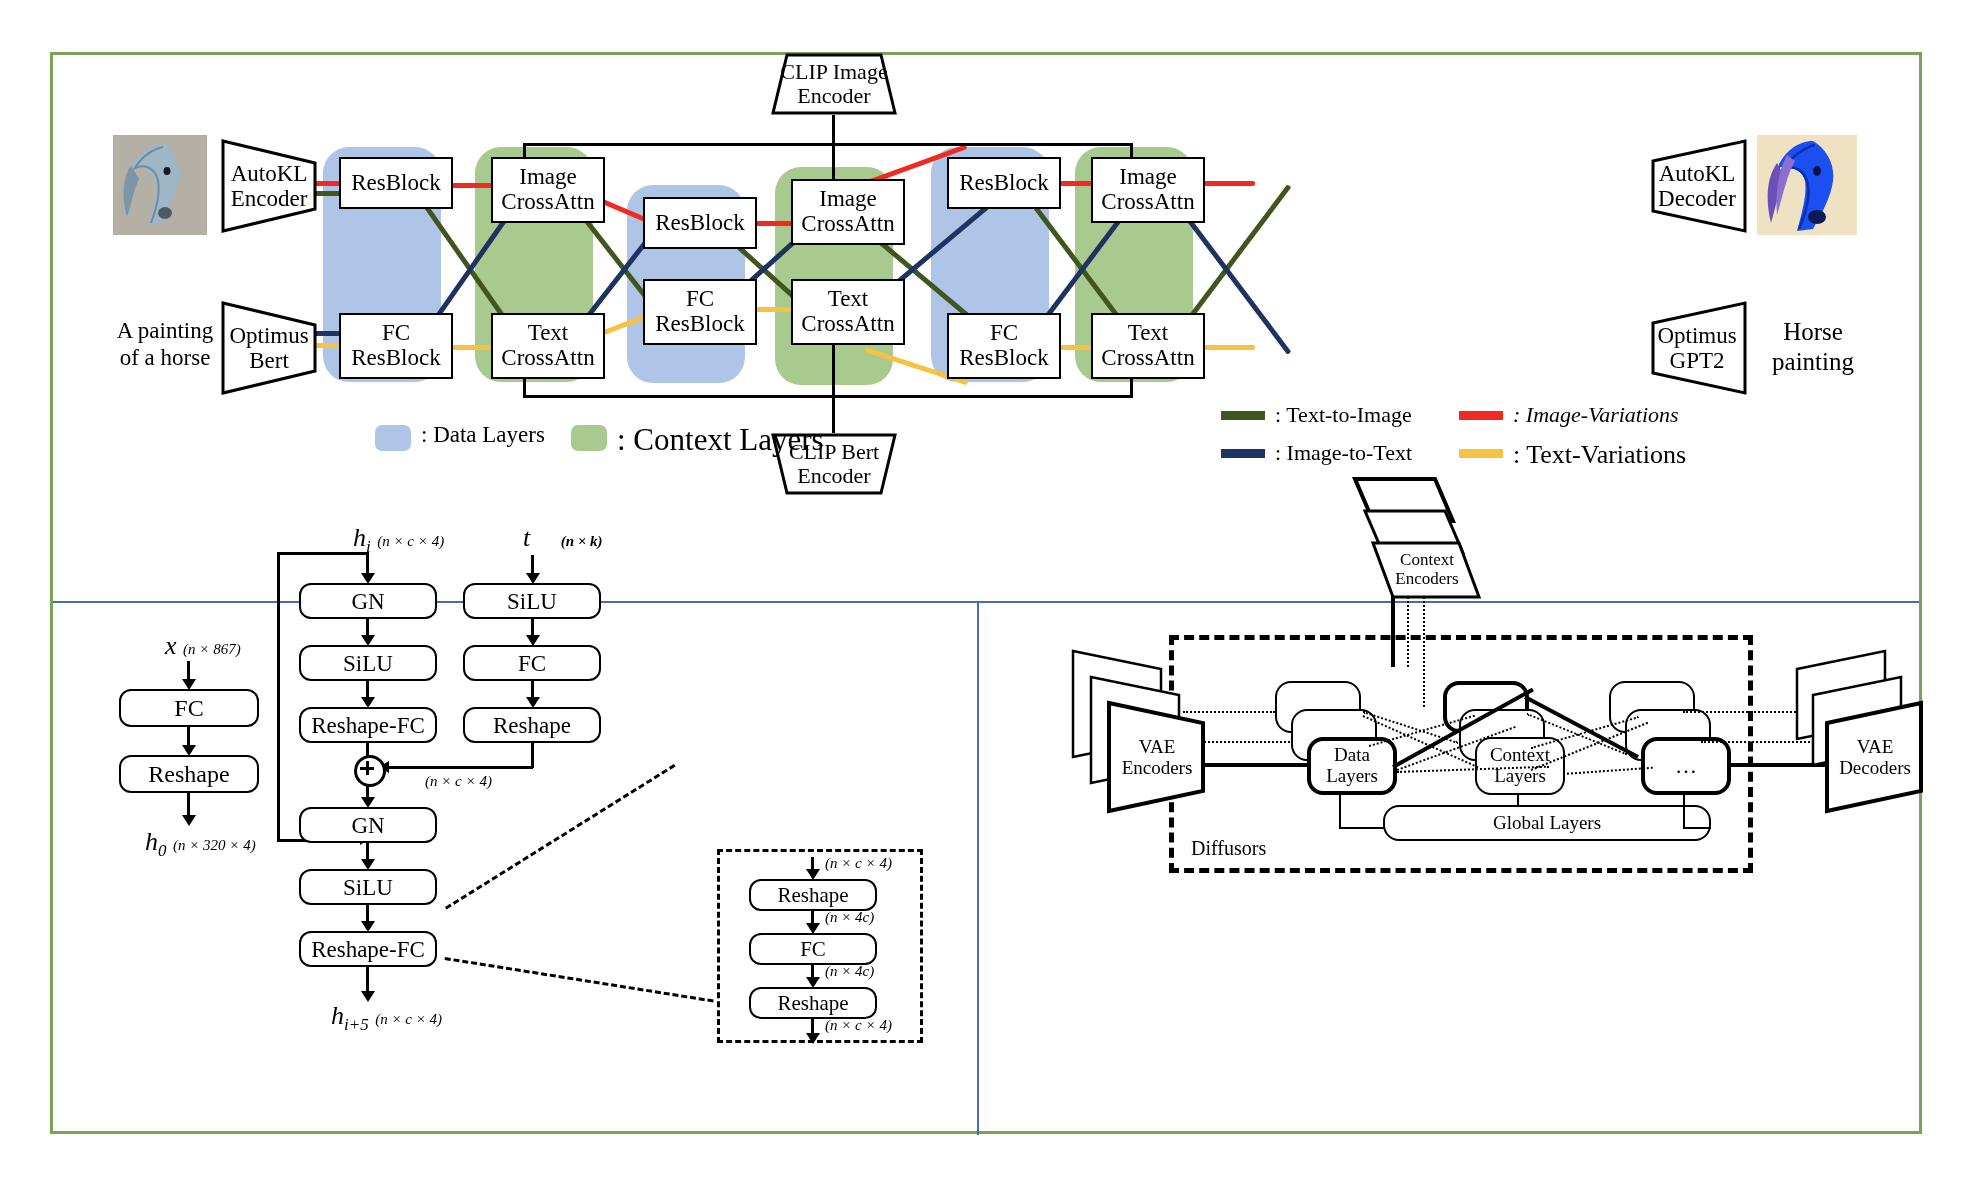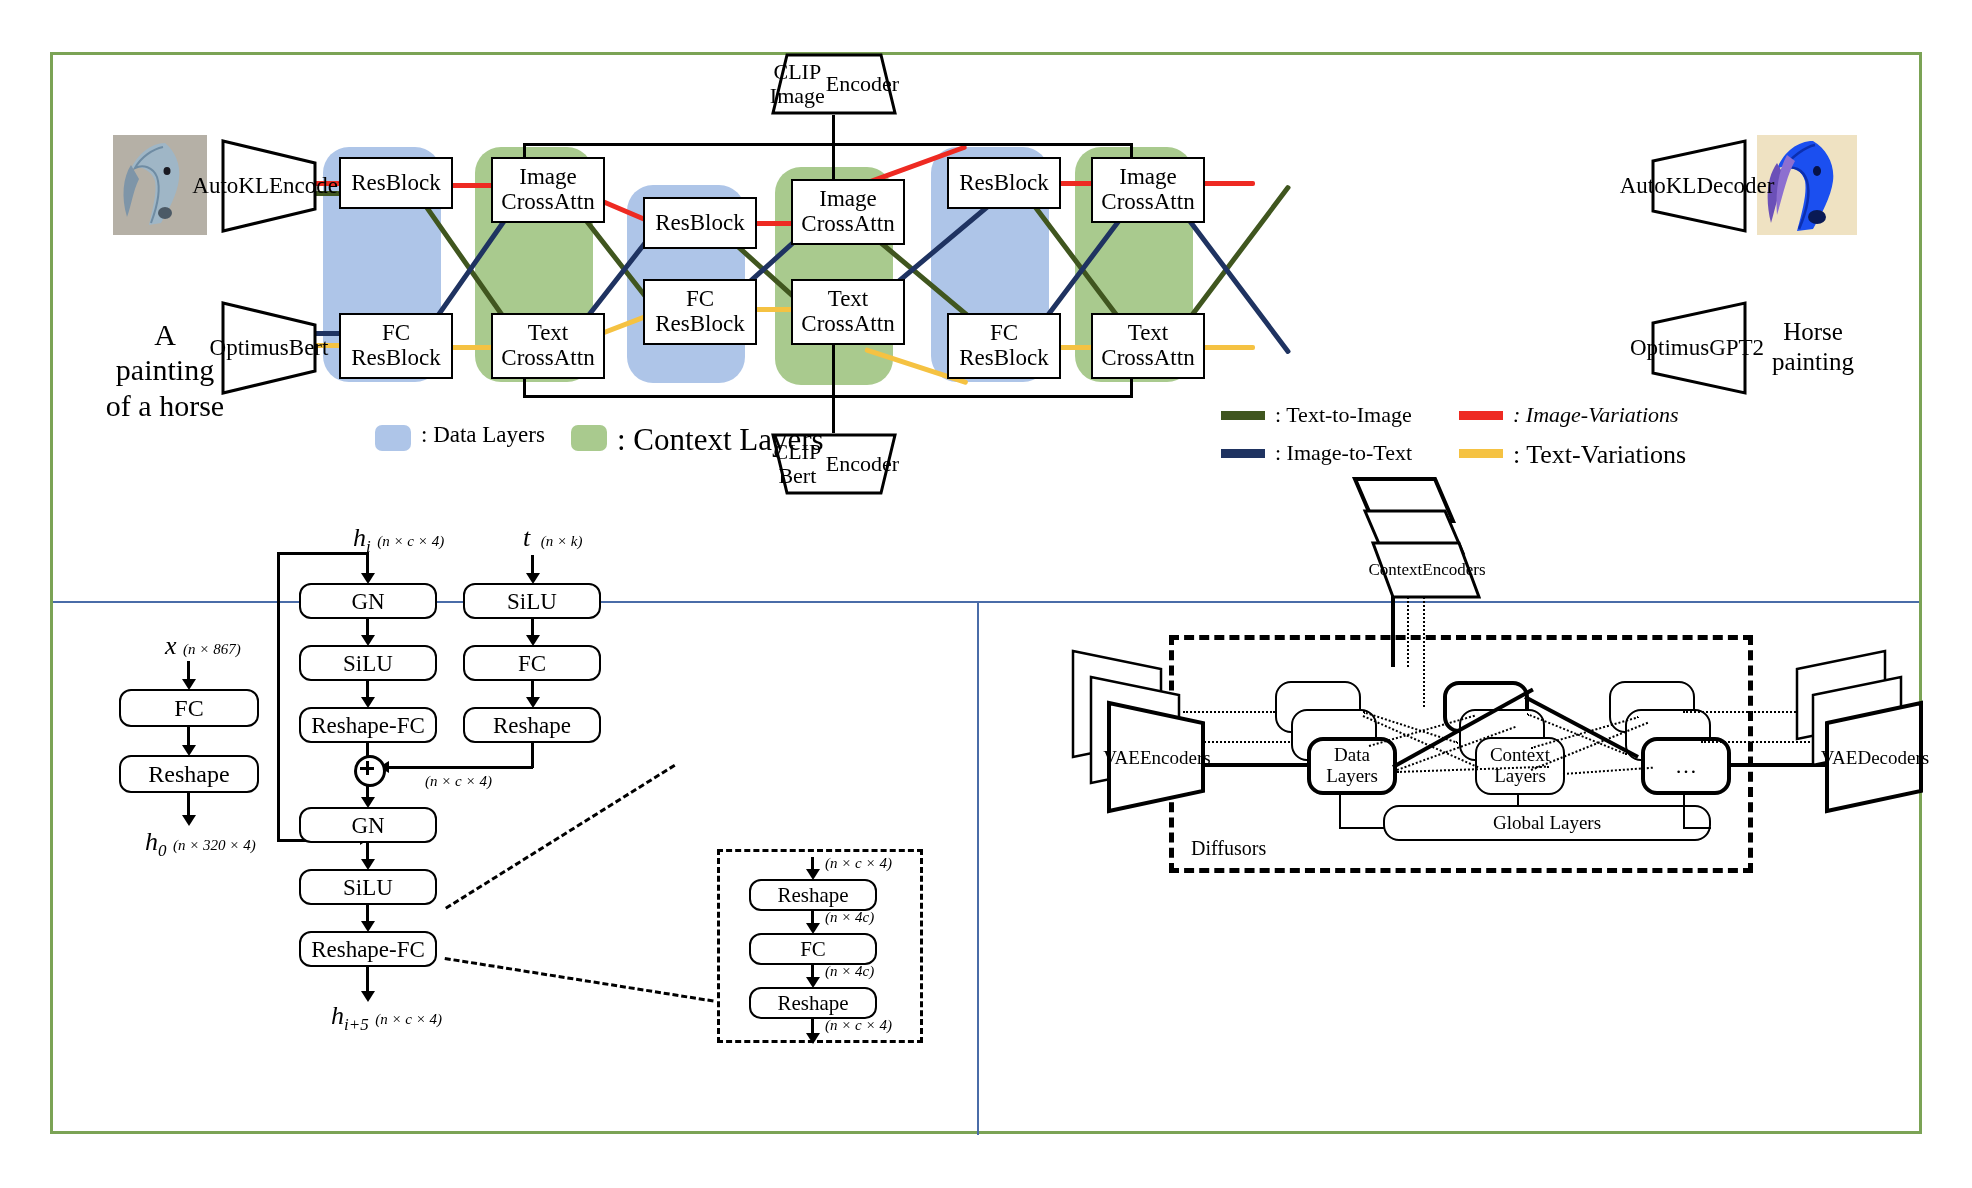--- a/index.html
+++ b/index.html
@@ -18,21 +18,21 @@
        display:flex;align-items:center;justify-content:center;text-align:center;
        line-height:1.08;z-index:6;}
   .grp{position:absolute;border-radius:26px;z-index:2;}
   .grp.data{background:#aec5e8;}
   .grp.ctx{background:#a9ca8e;}
   .wire{position:absolute;transform-origin:0 50%;z-index:4;height:5px;border-radius:2px;}
   .blk{position:absolute;background:#000;z-index:5;}
   .trap{position:absolute;z-index:6;}
   .trap svg{display:block;overflow:visible;}
   .trap .tlab{position:absolute;left:0;top:0;width:100%;height:100%;
-        display:flex;flex-direction:row;align-items:center;justify-content:center;
+        display:flex;flex-direction:column;align-items:center;justify-content:center;
         text-align:center;line-height:1.1;}
   .thumb{position:absolute;z-index:6;border:0;}
   .plain{position:absolute;z-index:6;text-align:center;line-height:1.18;}
 
   
   .lgswatch{position:absolute;width:36px;height:26px;border-radius:7px;z-index:6;}
   .lgline{position:absolute;width:44px;height:9px;z-index:6;}
   .lgtxt{position:absolute;z-index:6;white-space:nowrap;}
 
   
@@ -146,21 +146,21 @@
         <rect width="100" height="100" fill="#efe2c2"></rect>
         <path d="M56 6 C70 14 78 30 76 46 C74 62 64 80 56 94 L40 96 C46 74 50 58 48 46 C44 32 30 28 20 34 C26 18 40 6 56 6 Z" fill="#1b4ff0"></path>
         <path d="M58 10 C48 12 34 22 26 34 C36 30 46 34 50 46 C54 60 48 80 42 94" fill="none" stroke="#0b2fb0" stroke-width="2.5"></path>
         <path d="M20 28 C10 42 8 64 14 88 C18 74 22 56 28 42 Z" fill="#6b50b8"></path>
         <path d="M30 20 C22 34 18 56 20 80 C26 60 30 40 38 26 Z" fill="#8d6fd0"></path>
         <ellipse cx="60" cy="36" rx="4" ry="5" fill="#06124a"></ellipse>
         <ellipse cx="60" cy="82" rx="9" ry="7" fill="#0a1a55"></ellipse>
       </svg>
     </div>
 
-    <div class="plain" style="left:50px;top:262px;width:124px;font-size:30px;">
+    <div class="plain" style="left:50px;top:262px;width:124px;font-size:23px;">
       <div>A painting</div>
       <div>of a horse</div>
     </div>
     <div class="plain" style="left:1700px;top:262px;width:120px;font-size:25px;">
       <div>Horse</div>
       <div>painting</div>
     </div>
 
     <div class="trap" style="left:166px;top:82px;width:100px;height:98px;">
       <svg width="100" height="98">
@@ -351,21 +351,21 @@
       <div class="shaft" style="height:26px;"></div>
         <div class="head" style="top:24px;"></div>
     </div>
     <div class="mlab" style="left:278px;top:946px;font-size:26px;">
       <span class="mvar">h</span><sub style="font-style:italic;font-size:17px;">i+5</sub>
       <span class="mdim">(n × c × 4)</span>
     </div>
 
     <div class="mlab" style="left:470px;top:468px;font-size:26px;">
       <span class="mvar">t</span>
-      <span class="mdim" style="margin-left:4px;">(n × k)</span>
+      <span class="mdim" style="margin-left:24px;font-weight:bold;">(n × k)</span>
     </div>
     <div class="arrow" style="left:478px;top:500px;height:28px;">
       <div class="shaft" style="height:20px;"></div>
         <div class="head" style="top:18px;"></div>
     </div>
     <div class="rbox" style="left:410px;top:528px;width:138px;height:36px;font-size:23px;">SiLU</div>
     <div class="arrow" style="left:478px;top:564px;height:26px;">
       <div class="shaft" style="height:18px;"></div>
         <div class="head" style="top:16px;"></div>
     </div>

